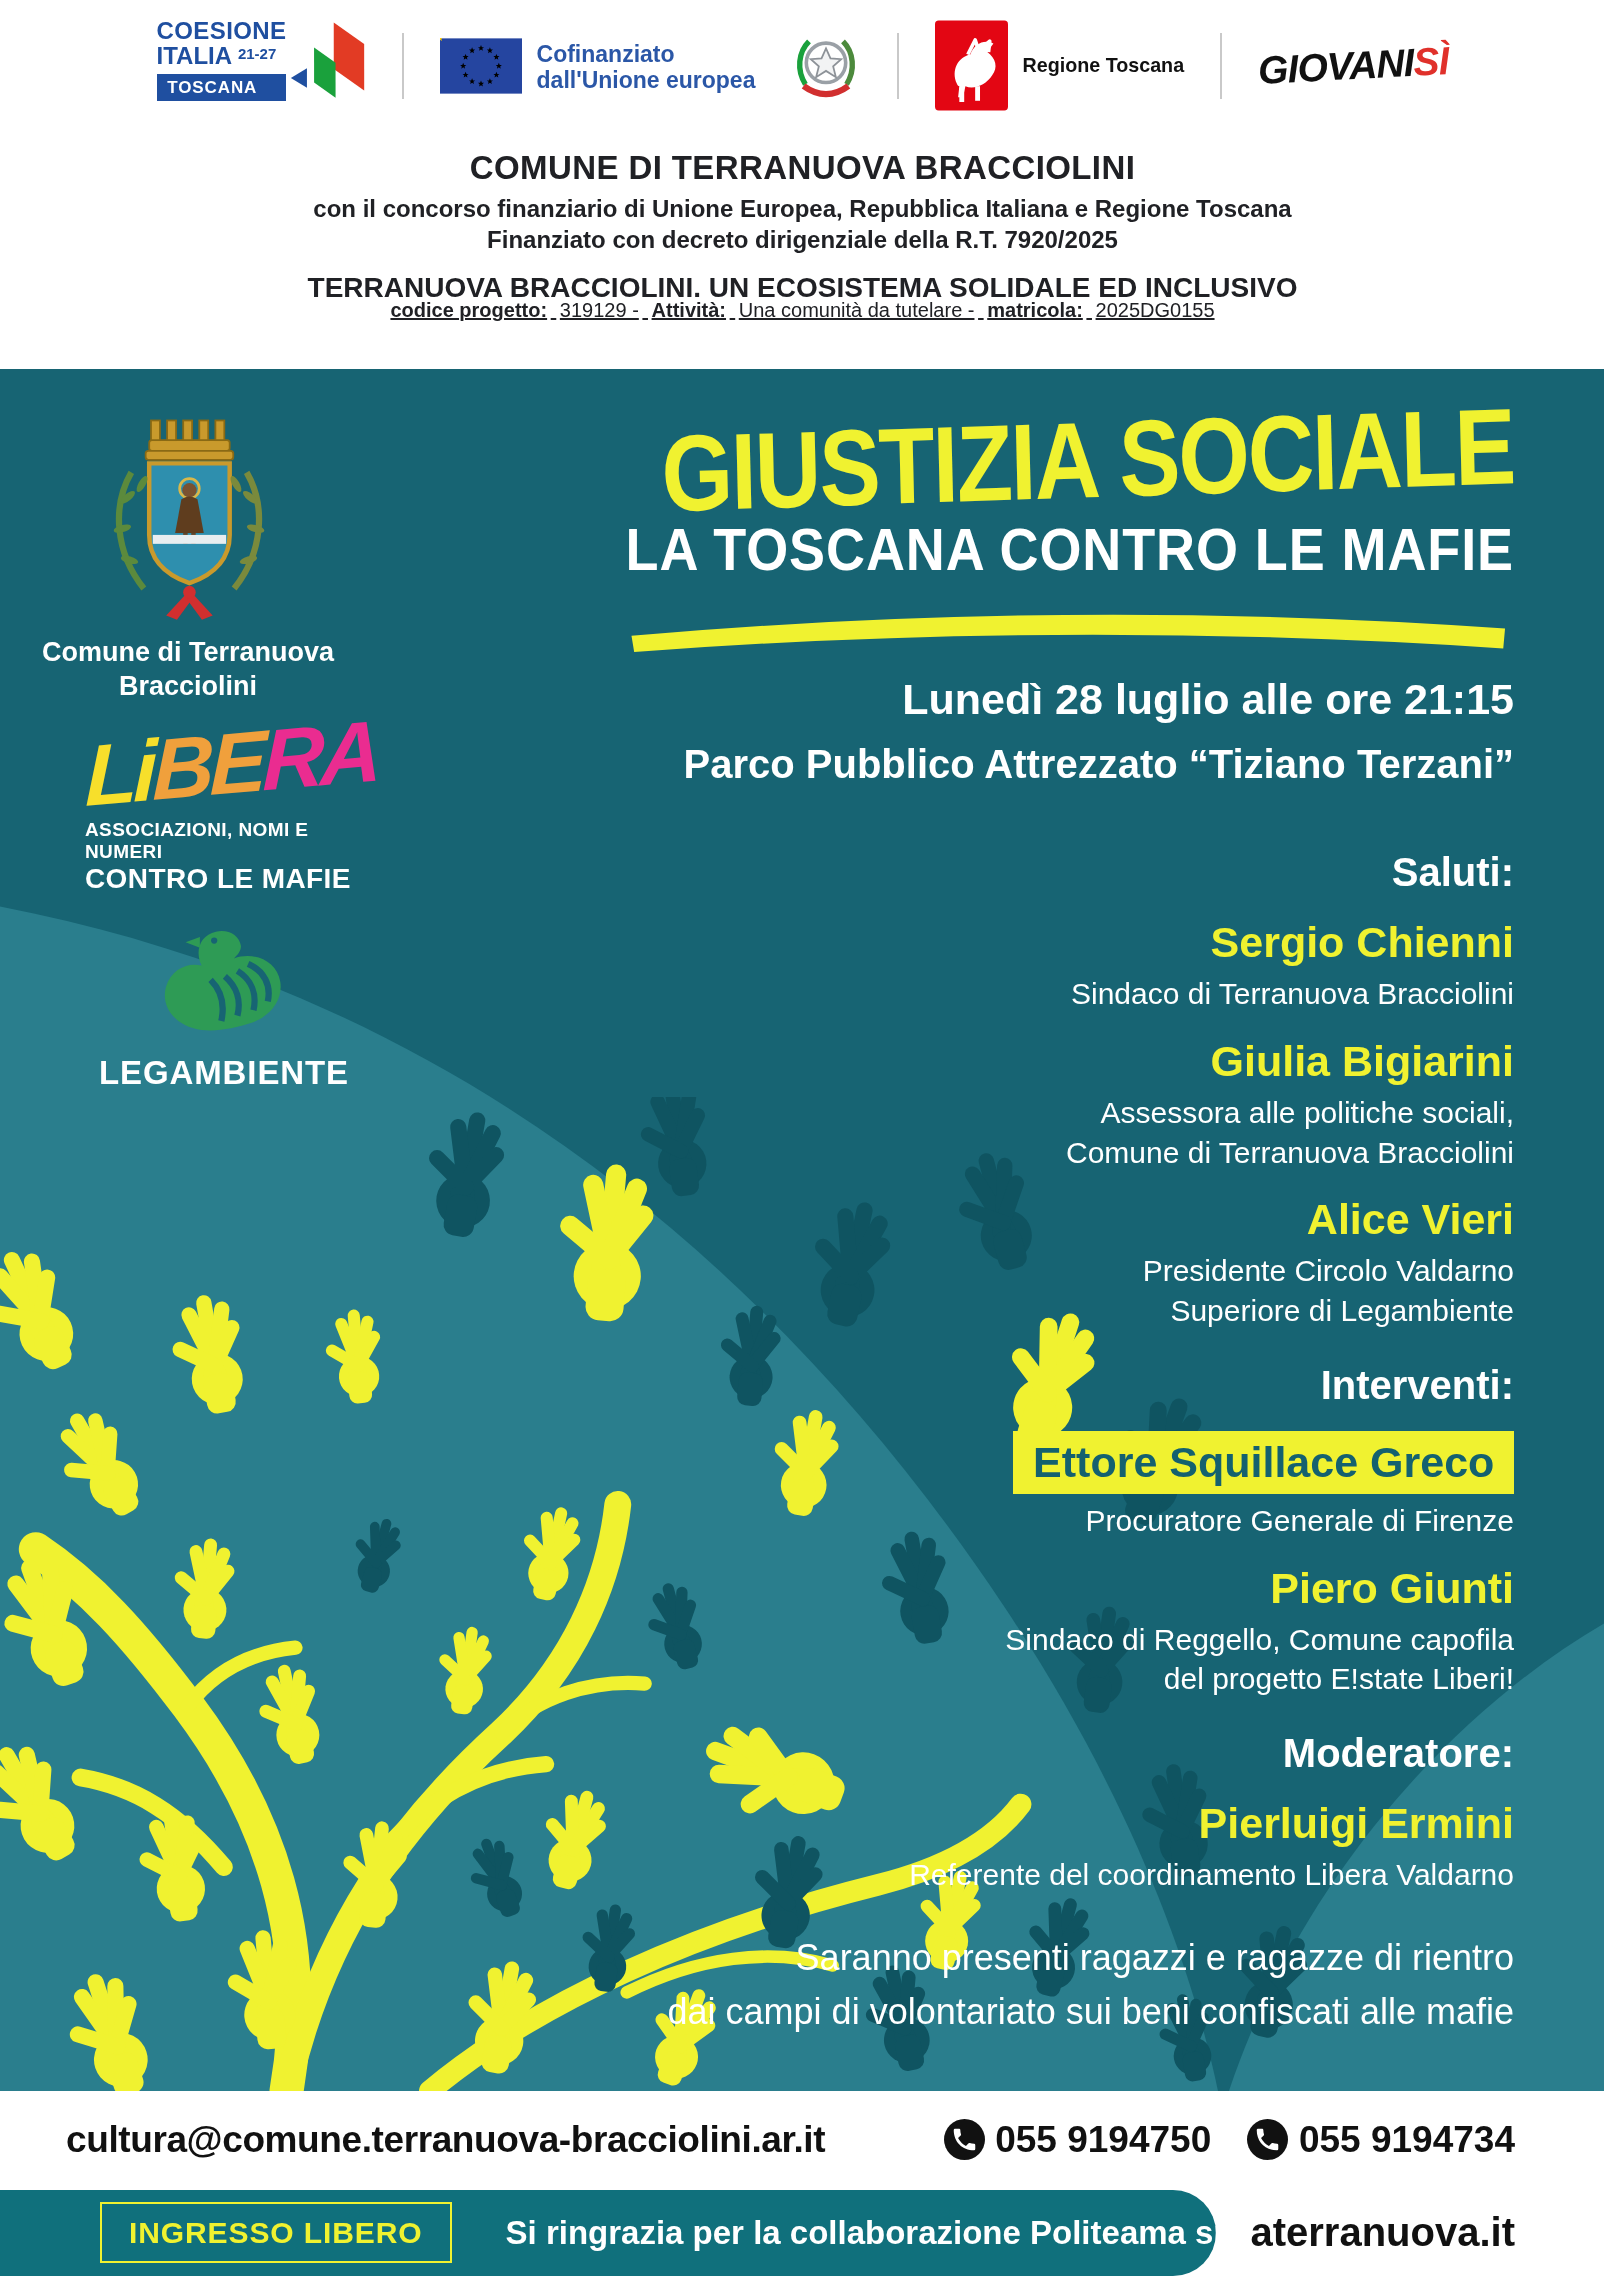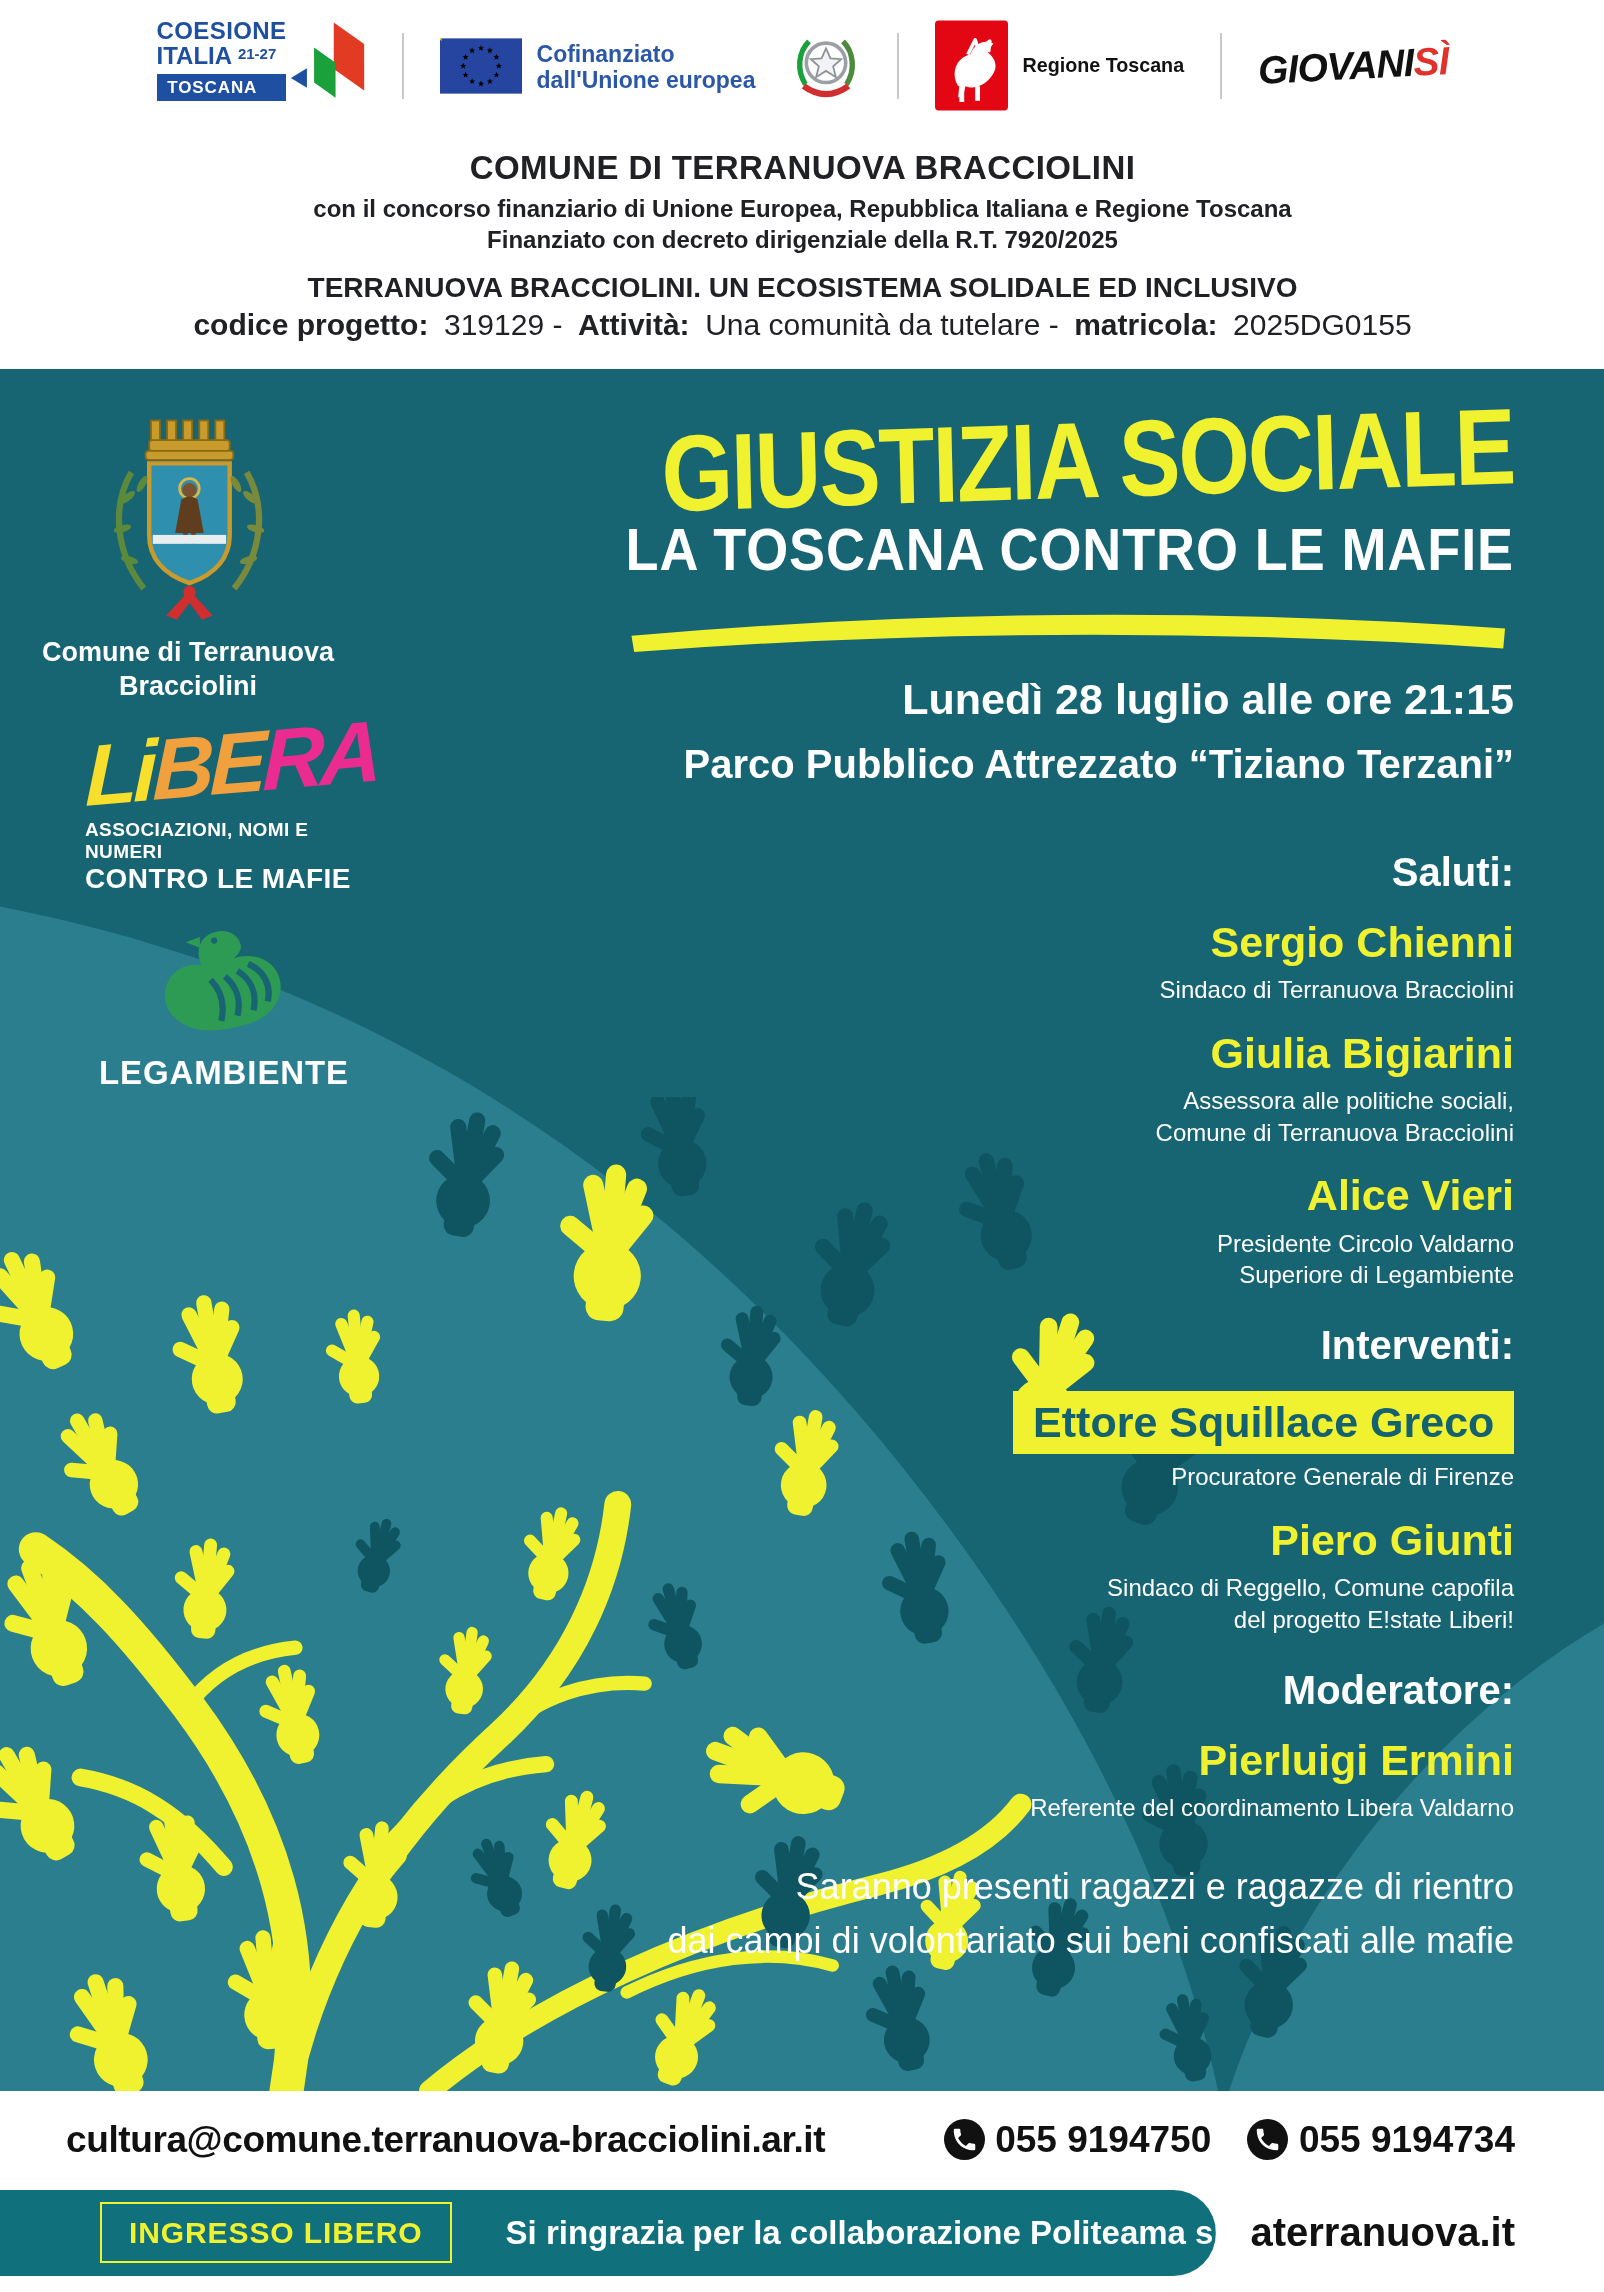--- a/index.html
+++ b/index.html
@@ -28,21 +28,21 @@
   .regione{display:flex;align-items:center;gap:14.3px;}
   .reg-label{font-size:19.7px;font-weight:700;color:#111;}
   .giovanisi{font-size:39px;font-weight:900;font-style:italic;color:#111;
              transform:rotate(-3deg);letter-spacing:-0.9px;white-space:nowrap;}
   .giovanisi .red{color:#E0312B;}
   .h-center{position:absolute;left:0;width:1605px;text-align:center;color:#202125;}
   .h-org{top:149px;font-size:33px;font-weight:800;letter-spacing:0.4px;}
   .h-fin{top:195px;font-size:24px;font-weight:600;}
   .h-dec{top:226px;font-size:24px;font-weight:600;}
   .h-prog{top:272px;font-size:28px;font-weight:800;}
-  .h-proj{top:308px;font-size:30px;font-weight:400;}
+  .h-proj{top:299px;font-size:20px;font-weight:400;text-decoration:underline;}
   .h-proj b{font-weight:800;}
   .h-proj span{margin:0 3.6px;}
 
   
   .teal{position:absolute;top:369px;left:0;width:1605px;height:1722px;
         background:var(--teal);overflow:hidden;}
   .bg-swoosh{position:absolute;inset:0;z-index:0;}
   .tree{position:absolute;left:0;bottom:0;width:1343px;height:994px;z-index:1;}
 
   
@@ -65,21 +65,21 @@
            line-height:1;white-space:nowrap;transform:scale(1.02,1.2) rotate(-1.6deg);
            transform-origin:right center;}
   .m-sub{margin-top:27px;font-size:54px;font-weight:800;letter-spacing:0.9px;
          white-space:nowrap;transform:scale(1,1.08);transform-origin:right center;}
   .m-swoosh{margin-top:25px;width:887px;height:47px;}
   .m-date{margin-top:23px;font-size:43px;font-weight:700;}
   .m-venue{margin-top:18px;font-size:40px;font-weight:700;}
   .sec-label{margin-top:63px;font-size:40px;font-weight:800;}
   .sec-label.tight{margin-top:32px;}
   .sp-name{margin-top:23px;font-size:43px;font-weight:800;color:var(--yellow);}
-  .sp-role{margin-top:7.2px;font-size:24px;font-weight:400;line-height:1.32;}
+  .sp-role{margin-top:7.2px;font-size:30px;font-weight:400;line-height:1.32;}
   .sp-hl{margin-top:23px;display:inline-block;background:var(--yellow);color:#14616F;
          font-size:43px;font-weight:800;padding:7.2px 19.7px;}
   .closing{margin-top:36px;font-size:36px;font-weight:500;line-height:1.5;}
 
   
   .contact{position:absolute;top:2091px;left:0;width:1605px;height:97px;background:#fff;
            display:flex;align-items:center;box-sizing:border-box;padding:0 90px 0 66px;}
   .email{font-size:37px;font-weight:700;color:#111;letter-spacing:-0.4px;}
   .phones{margin-left:auto;display:flex;gap:36px;align-items:center;}
   .phone{display:flex;align-items:center;gap:10.7px;font-size:37px;font-weight:700;color:#111;}

